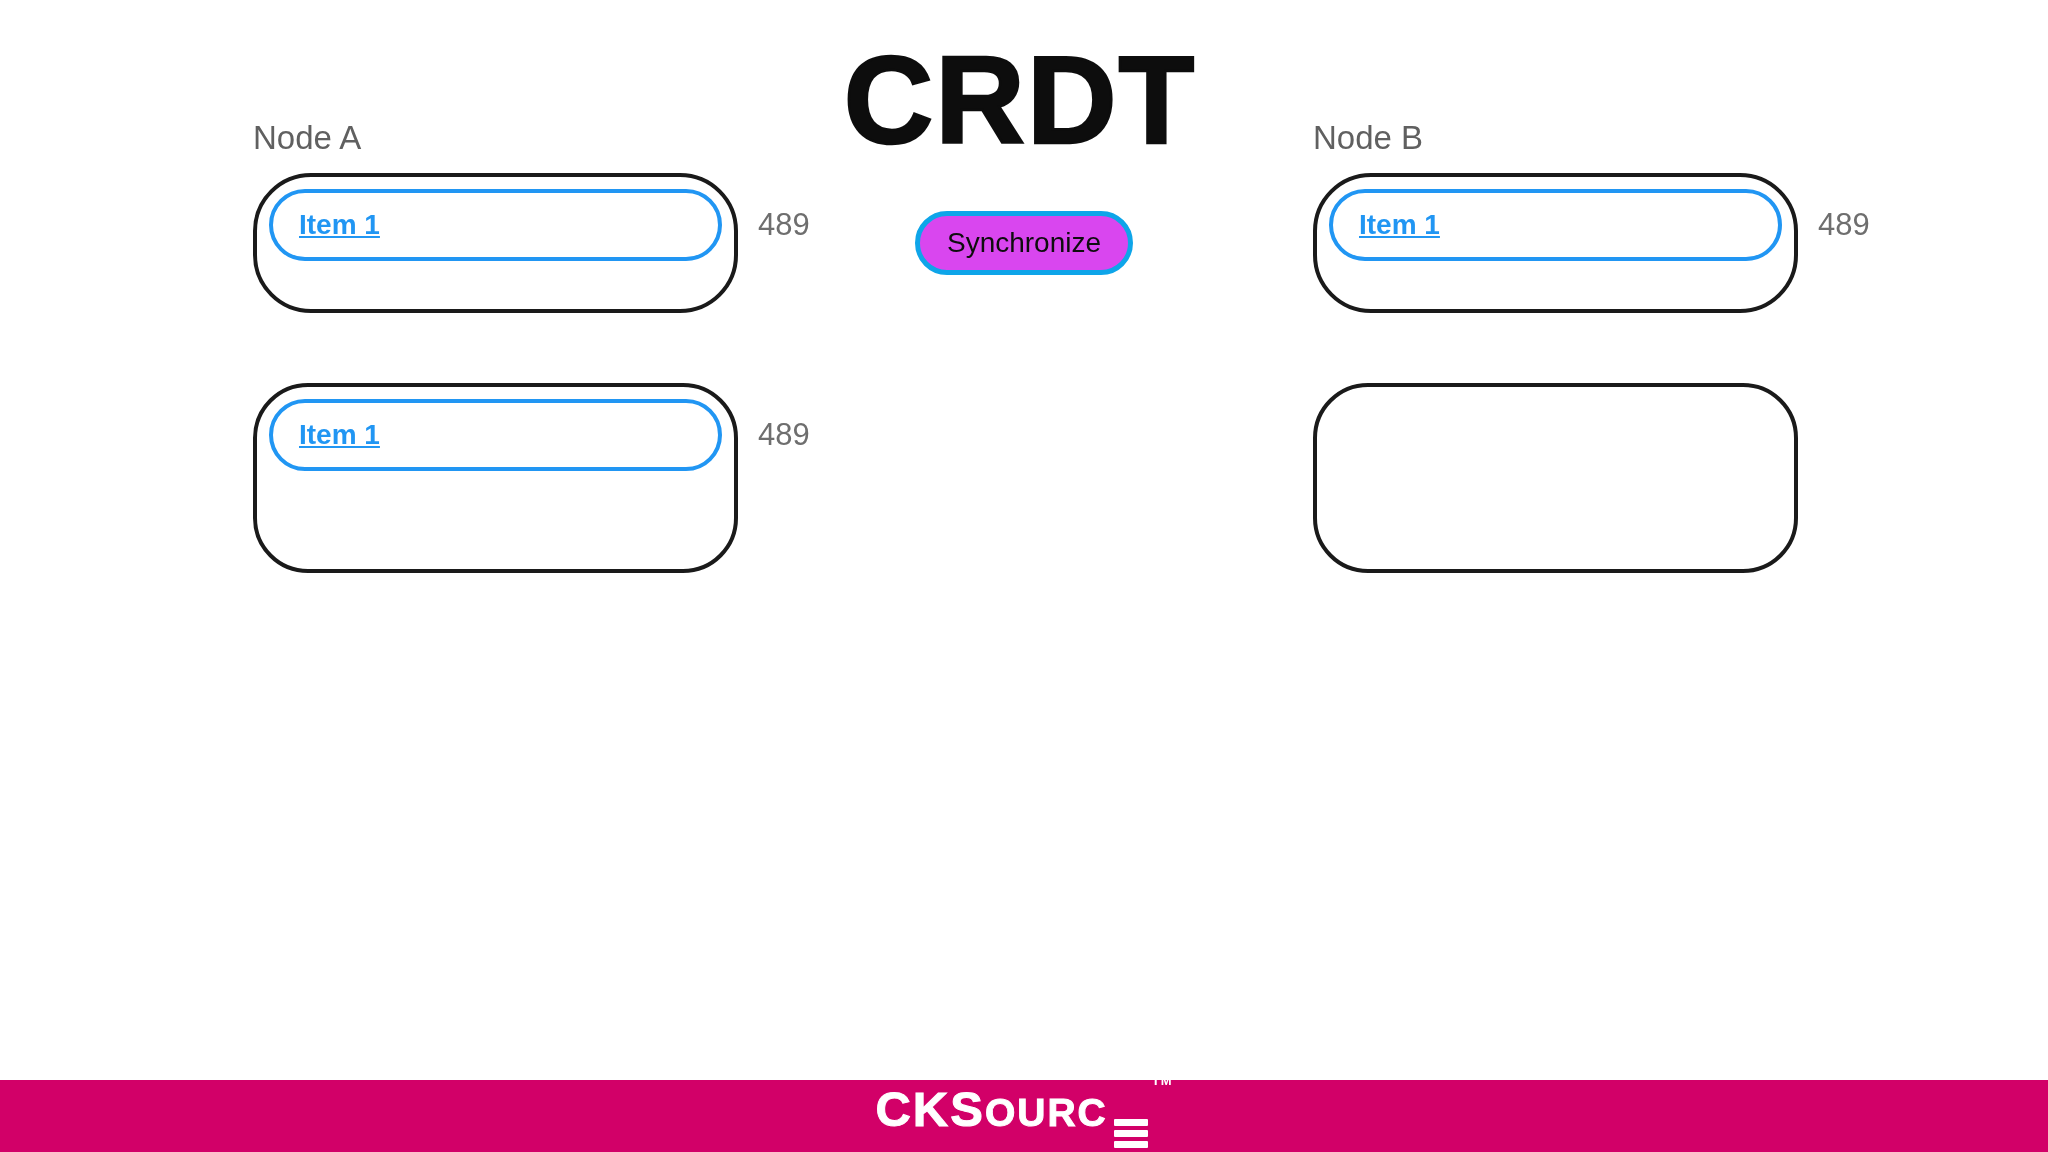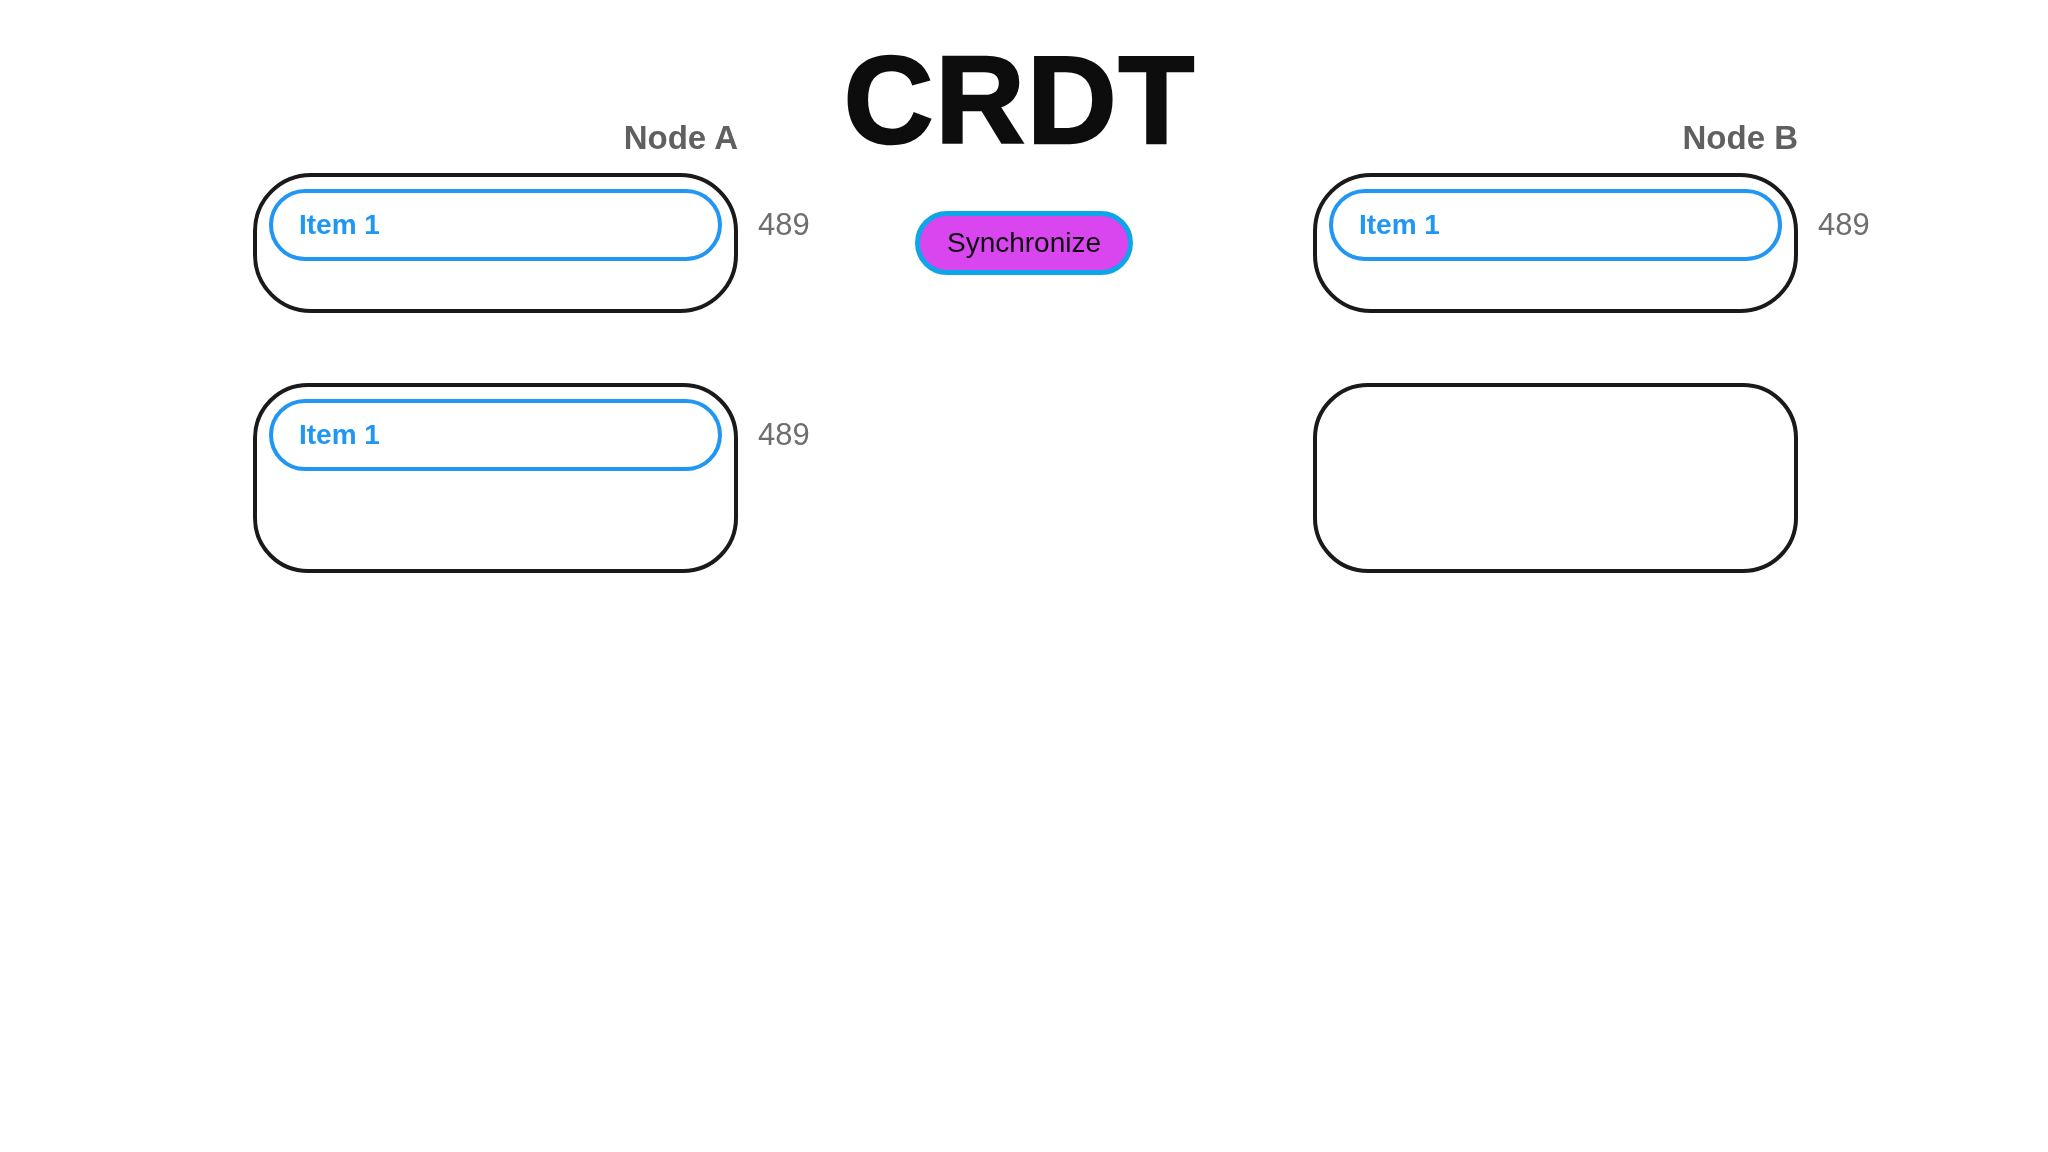--- a/index.html
+++ b/index.html
@@ -17,31 +17,31 @@
 
   
   .title{position:absolute;top:38px;left:0;right:8px;text-align:center;
     font-size:124px;line-height:1;font-weight:bold;color:#0d0d0d;
     letter-spacing:2px;-webkit-text-stroke:2.5px #0d0d0d;}
 
   
   .node{position:absolute;top:118px;width:485px;}
   .node-a{left:253px;}
   .node-b{left:1313px;}
-  .node-label{height:40px;line-height:40px;text-align:right;
-    font-size:33px;font-weight:bold;color:var(--label-gray);margin-bottom:15px;}
+  .node-label{height:40px;line-height:40px;text-align:left;
+    font-size:33px;font-weight:normal;color:var(--label-gray);margin-bottom:15px;}
 
   .node-box{border:4px solid var(--ink-black);background:#fff;padding:12px;}
   .node-box.upper{height:140px;border-radius:58px;}
   .node-box.lower{height:190px;margin-top:70px;border-radius:55px;}
 
   .item-row{position:relative;height:72px;margin-bottom:10px;}
   .pill{height:72px;border-radius:36px;border:4px solid;background:#fff;
     display:flex;align-items:center;padding-left:26px;
-    font-size:28px;font-weight:bold;}
+    font-size:28px;font-weight:bold;text-decoration:underline;}
   .pill.blue{border-color:var(--item-blue);color:var(--item-blue);}
   .pill.green{border-color:var(--item-green);color:var(--item-green);}
   .item-id{position:absolute;left:calc(100% + 36px);top:50%;
     transform:translateY(-50%);font-size:31px;color:var(--id-gray);
     font-weight:normal;white-space:nowrap;}
 
   
   .sync{position:absolute;top:211px;left:50%;transform:translateX(-50%);
     width:218px;height:64px;background:#d946ef;border:5px solid #0ea5e9;
     border-radius:32px;font-size:28px;color:#0d0d0d;cursor:pointer;
@@ -99,14 +99,26 @@
         <div class="pill blue">
           <span>Item 1</span>
         </div>
         <span class="item-id">489</span>
       </div>
     </div>
 
     <div class="node-box lower"></div>
   </section>
 
+  <footer class="brand-bar">
+    <div class="logo">
+      <span class="logo-big">CKS</span>
+      <span class="logo-small">OURC</span>
+      <span class="logo-e">
+          <i></i>
+          <i></i>
+          <i></i>
+        </span>
+      <span class="tm">TM</span>
+    </div>
+  </footer>
 
 </div>
 
 </body></html>

